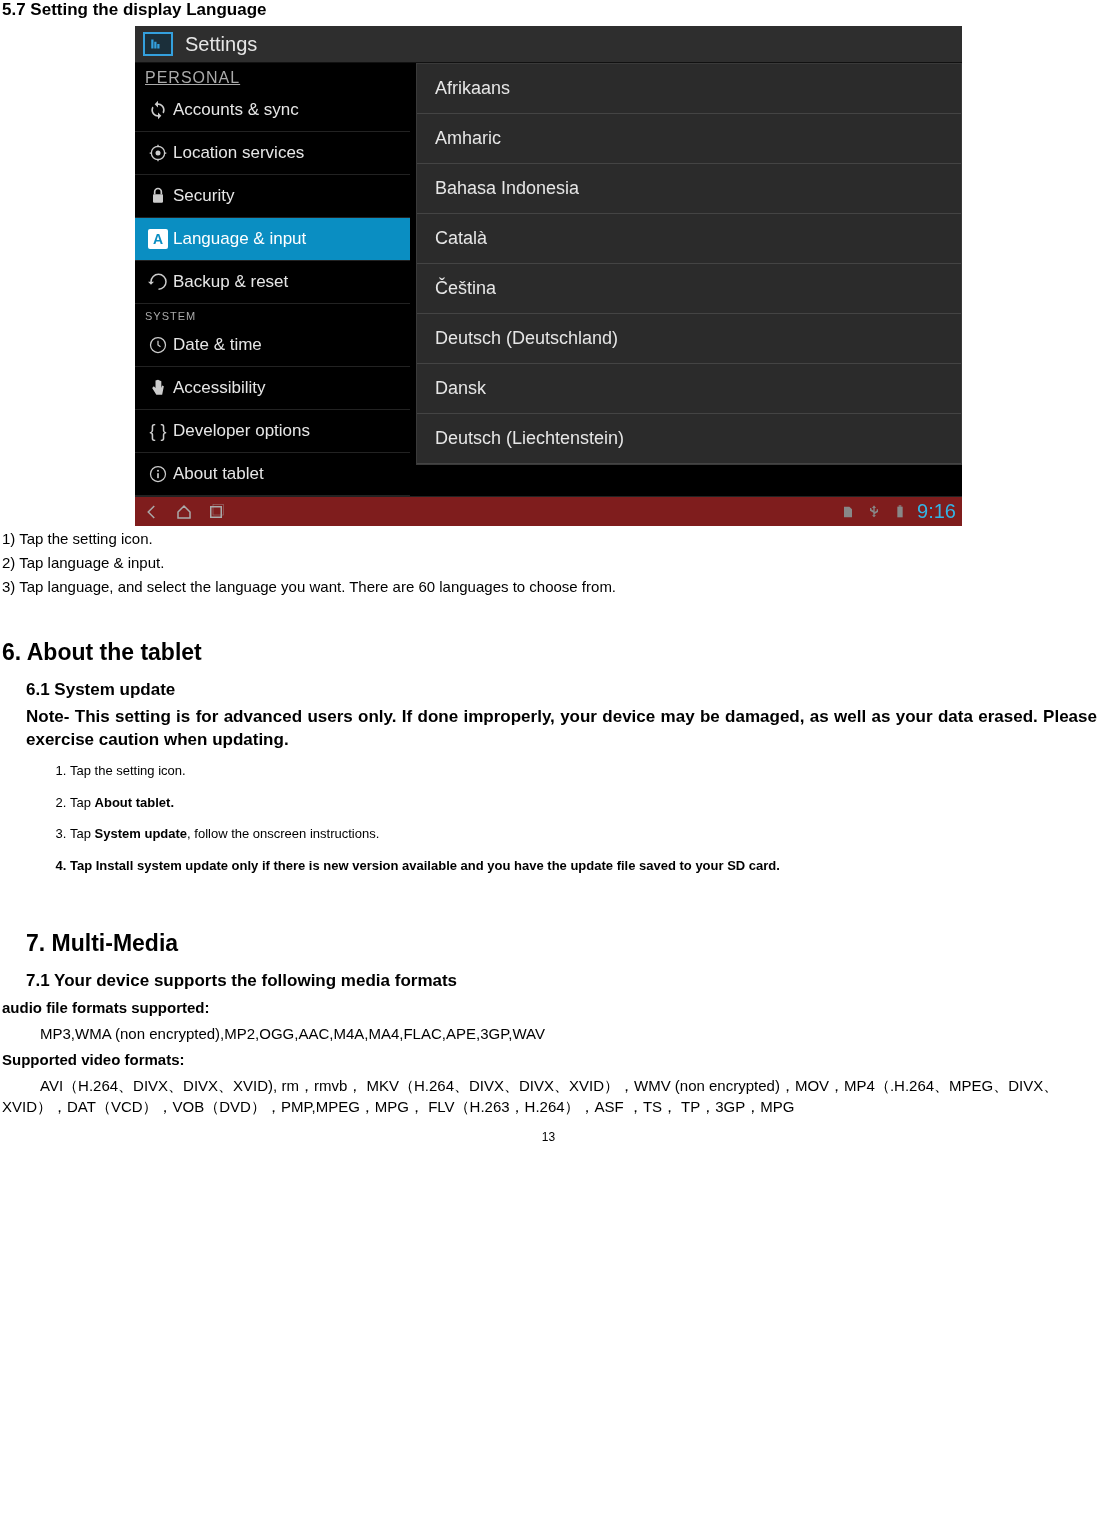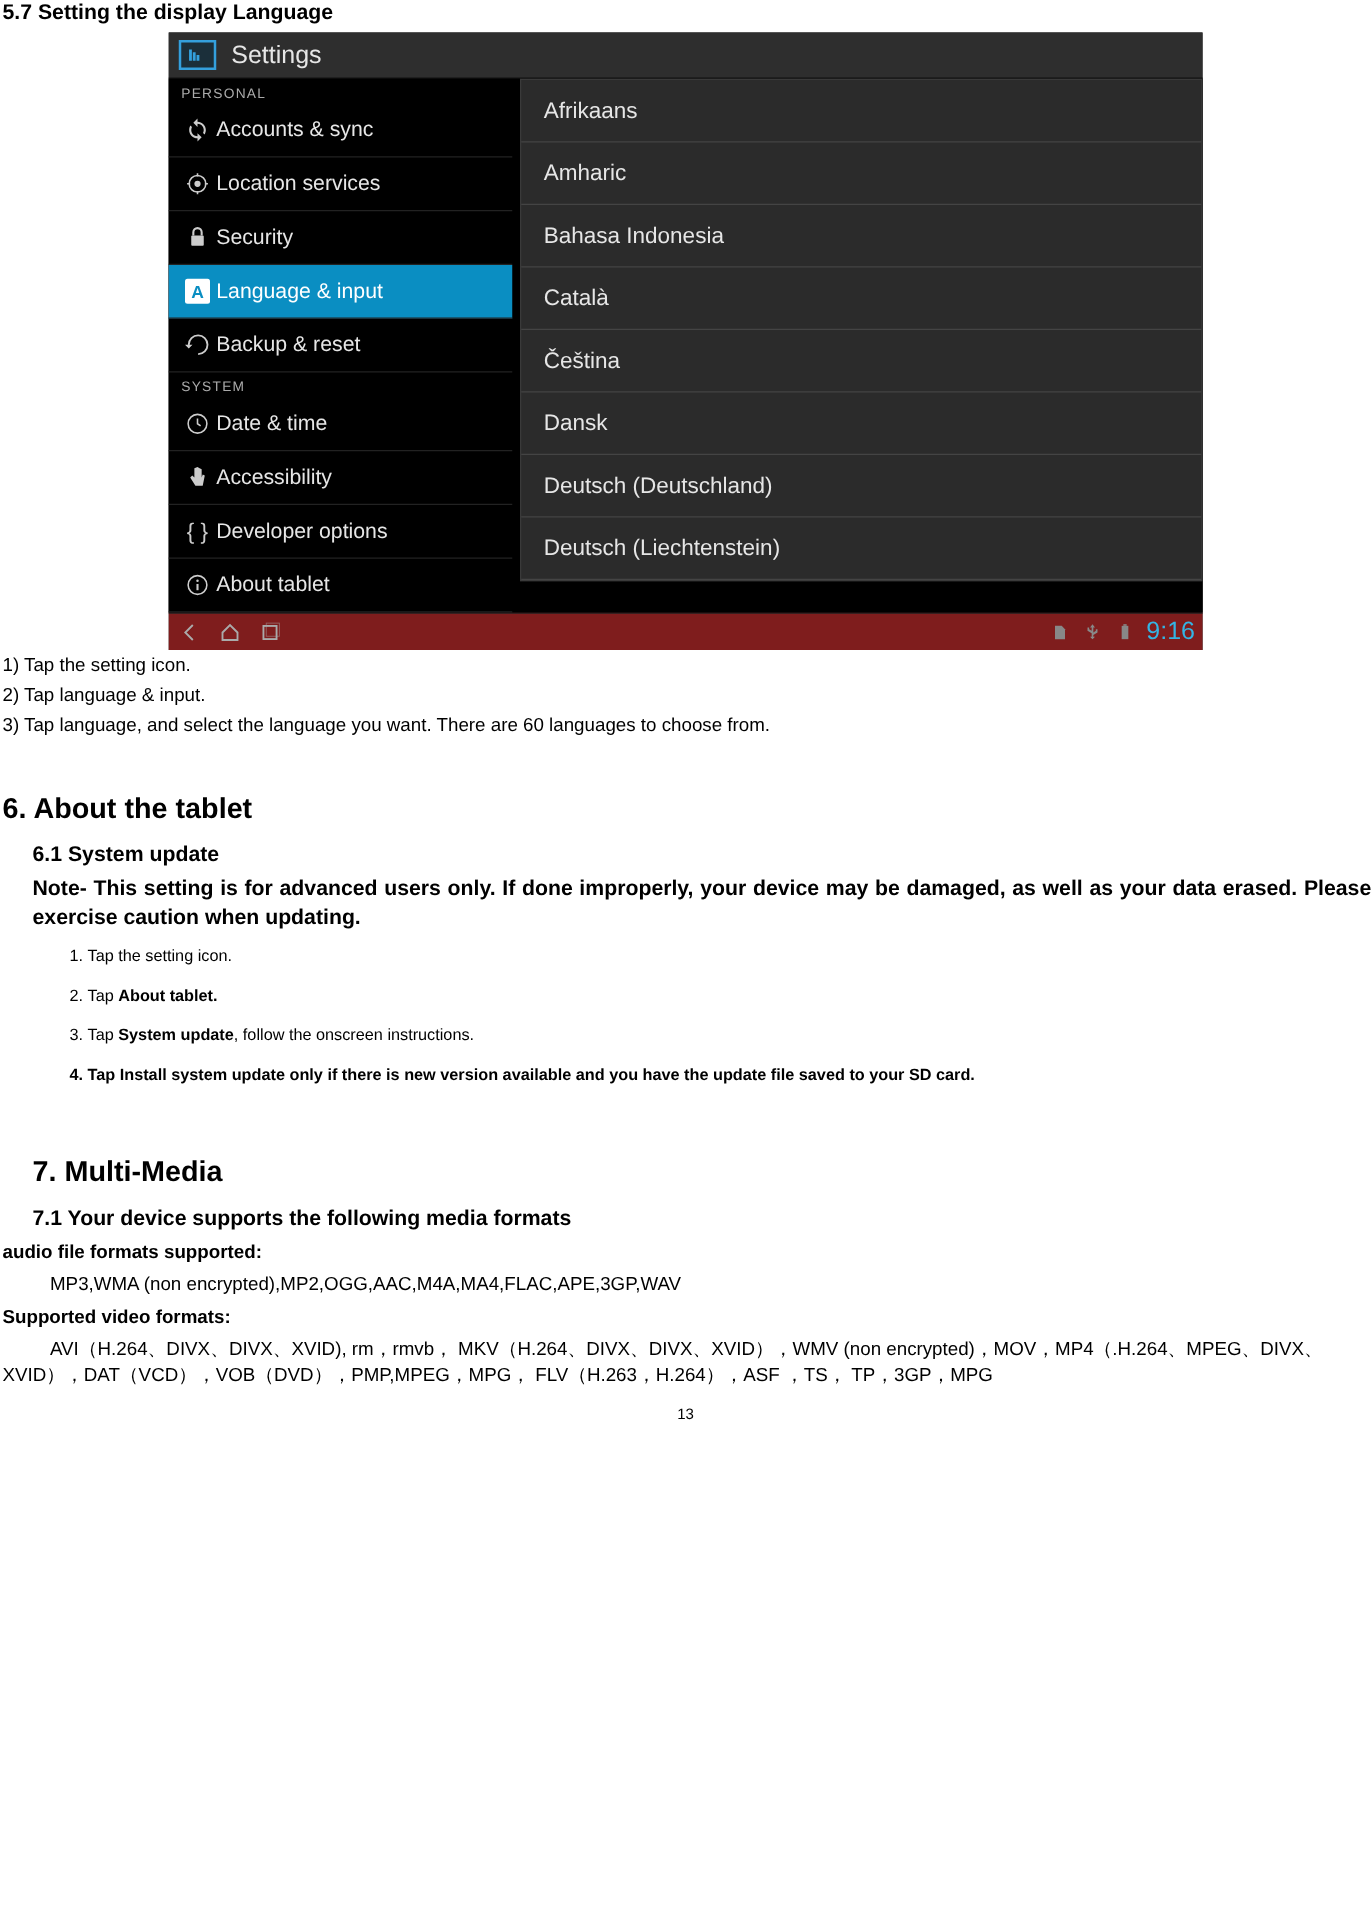--- a/index.html
+++ b/index.html
@@ -49,24 +49,25 @@
   .android-body {
     display: flex;
     background: #000;
     min-height: 400px;
   }
   .android-sidebar {
     width: 275px;
     background: #000;
   }
   .personal-label {
-    font-size: 11px;
+    font-size: 16px;
     color: #aaa;
     padding: 6px 10px 2px 10px;
     letter-spacing: 1px;
+    text-decoration: underline;
   }
   .sidebar-item {
     display: flex;
     align-items: center;
     padding: 10px 12px;
     border-bottom: 1px solid #222;
     font-size: 17px;
     color: #e6e6e6;
     gap: 4px;
   }
@@ -247,22 +248,22 @@
           <span>About tablet</span>
         </div>
       </div>
       <div class="android-content">
         <div class="lang-panel">
           <div class="lang-item">Afrikaans</div>
           <div class="lang-item">Amharic</div>
           <div class="lang-item">Bahasa Indonesia</div>
           <div class="lang-item">Català</div>
           <div class="lang-item">Čeština</div>
+          <div class="lang-item">Deutsch (Deutschland)</div>
           <div class="lang-item">Dansk</div>
-          <div class="lang-item">Deutsch (Deutschland)</div>
           <div class="lang-item">Deutsch (Liechtenstein)</div>
         </div>
       </div>
     </div>
     <div class="android-bottom">
       <div class="nav-icons">
         <span class="nicon">
             <svg viewBox="0 0 24 24">
               <path d="M15 4l-8 8 8 8" stroke="#aaa" fill="none" stroke-width="2"></path>
             </svg>

